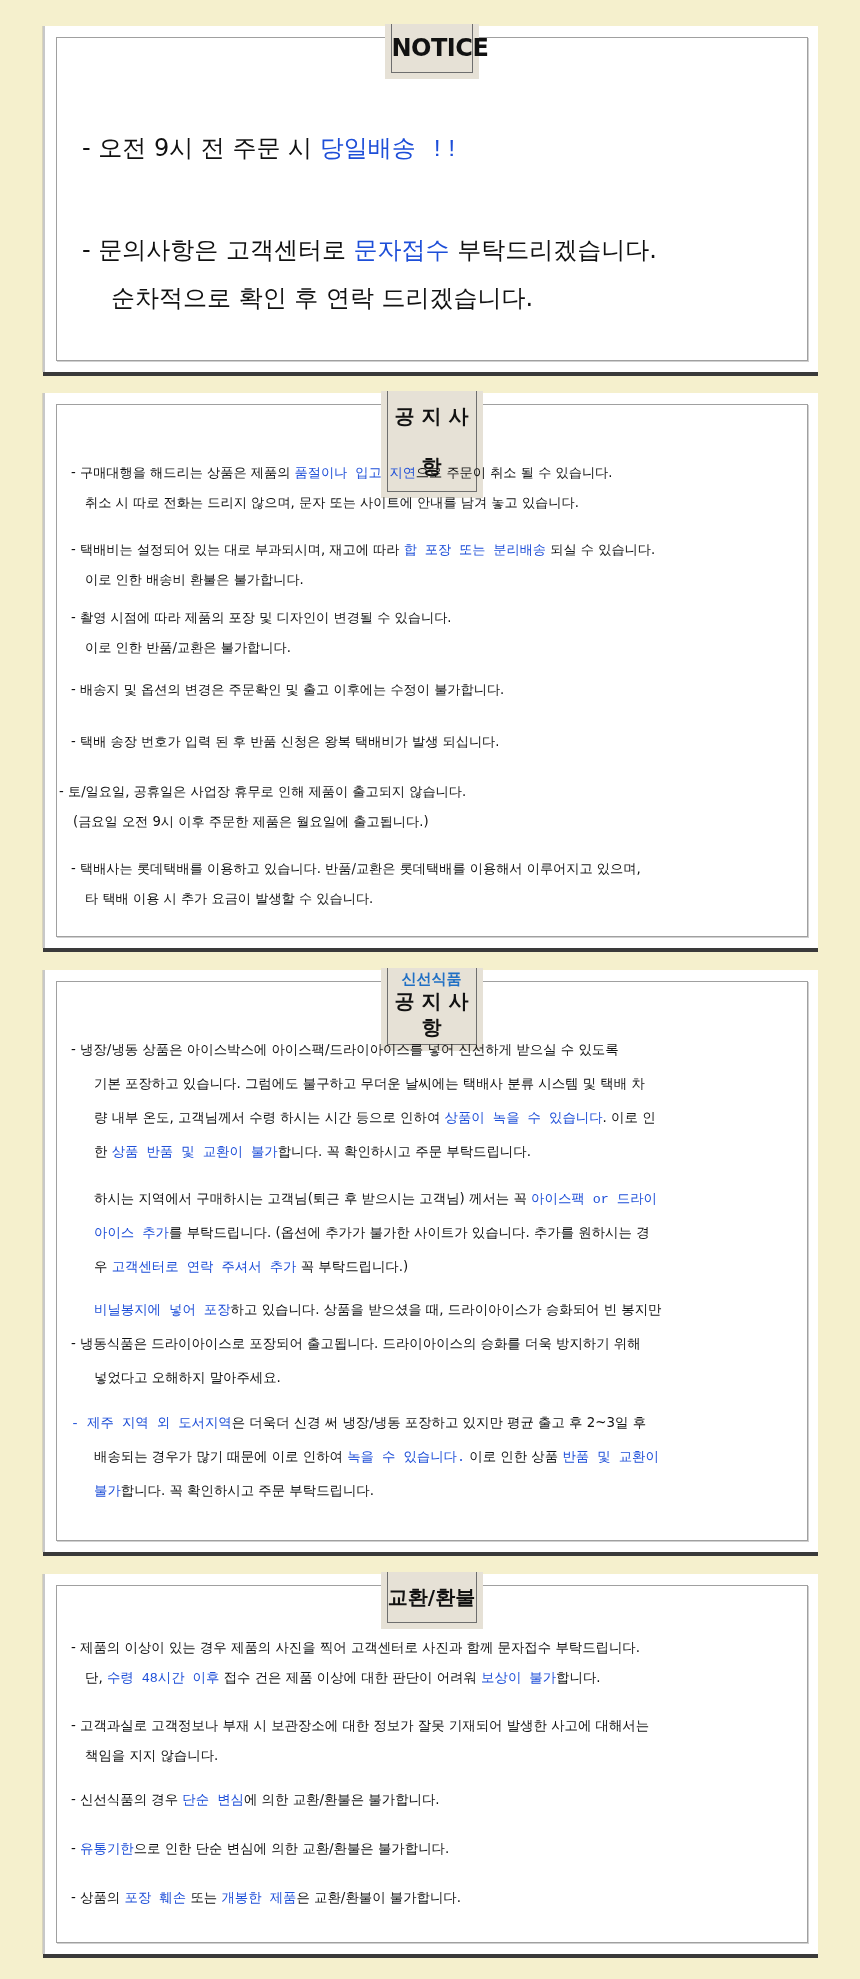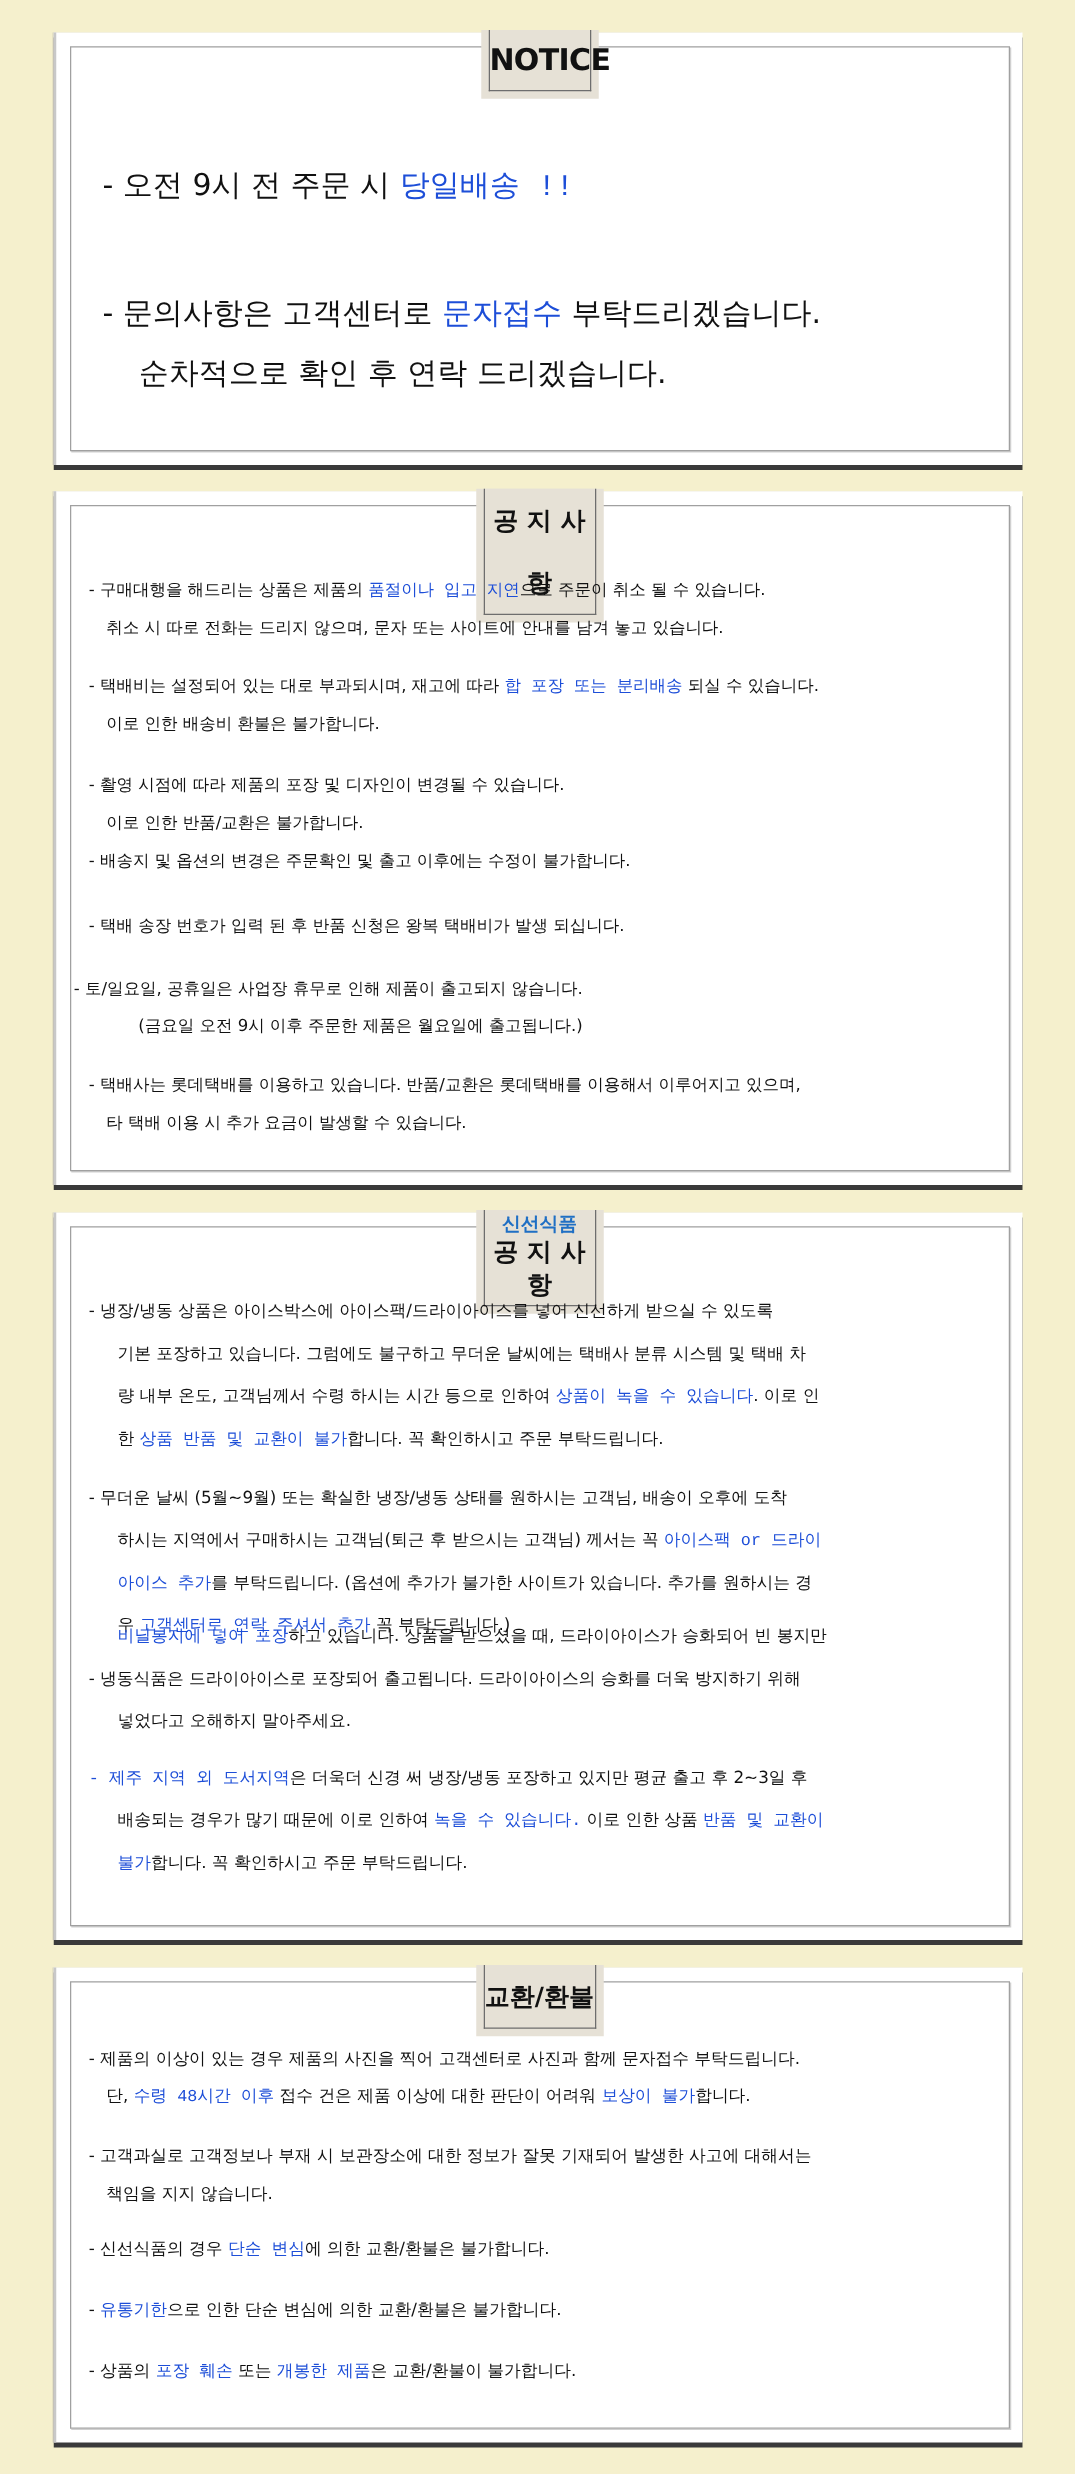--- a/index.html
+++ b/index.html
@@ -71,33 +71,33 @@
   </div>
   <div id="general-list">
       <div class="item" style="left: 26px; top: 65px; font-size: 13.2px;">
         <div style="height: 30px; line-height: 30px; white-space: nowrap;"><span>- 구매대행을 해드리는 상품은 제품의 </span><span class="red">품절이나 입고 지연</span><span>으로 주문이 취소 될 수 있습니다.</span></div>
         <div style="height: 30px; line-height: 30px; white-space: nowrap; padding-left: 14px;"><span>취소 시 따로 전화는 드리지 않으며, 문자 또는 사이트에 안내를 남겨 놓고 있습니다.</span></div>
       </div>
       <div class="item" style="left: 26px; top: 142px; font-size: 13.2px;">
         <div style="height: 30px; line-height: 30px; white-space: nowrap;"><span>- 택배비는 설정되어 있는 대로 부과되시며, 재고에 따라 </span><span class="red">합 포장 또는 분리배송</span><span> 되실 수 있습니다.</span></div>
         <div style="height: 30px; line-height: 30px; white-space: nowrap; padding-left: 14px;"><span>이로 인한 배송비 환불은 불가합니다.</span></div>
       </div>
-      <div class="item" style="left: 26px; top: 221px; font-size: 13.2px;">
+      <div class="item" style="left: 26px; top: 210px; font-size: 13.2px;">
         <div style="height: 30px; line-height: 30px; white-space: nowrap;"><span>-  촬영 시점에 따라 제품의 포장 및 디자인이 변경될 수 있습니다.</span></div>
         <div style="height: 30px; line-height: 30px; white-space: nowrap; padding-left: 14px;"><span> 이로 인한 반품/교환은 불가합니다.</span></div>
       </div>
       <div class="item" style="left: 26px; top: 282px; font-size: 13.2px;">
         <div style="height: 30px; line-height: 30px; white-space: nowrap;"><span>- 배송지 및 옵션의 변경은 주문확인 및 출고 이후에는 수정이 불가합니다.</span></div>
       </div>
       <div class="item" style="left: 26px; top: 334px; font-size: 13.2px;">
         <div style="height: 30px; line-height: 30px; white-space: nowrap;"><span>- 택배 송장 번호가 입력 된 후 반품 신청은 왕복 택배비가 발생 되십니다.</span></div>
       </div>
       <div class="item" style="left: 14px; top: 384px; font-size: 13.2px;">
         <div style="height: 30px; line-height: 30px; white-space: nowrap;"><span>- 토/일요일, 공휴일은 사업장 휴무로 인해 제품이 출고되지 않습니다.</span></div>
-        <div style="height: 30px; line-height: 30px; white-space: nowrap; padding-left: 14px; text-align: right;"><span>(금요일 오전 9시 이후 주문한 제품은 월요일에 출고됩니다.)</span></div>
+        <div style="height: 30px; line-height: 30px; white-space: nowrap; padding-left: 14px;"><span>(금요일 오전 9시 이후 주문한 제품은 월요일에 출고됩니다.)</span></div>
       </div>
       <div class="item" style="left: 26px; top: 461px; font-size: 13.2px;">
         <div style="height: 30px; line-height: 30px; white-space: nowrap;"><span>- 택배사는 롯데택배를 이용하고 있습니다. 반품/교환은 롯데택배를 이용해서 이루어지고 있으며,</span></div>
         <div style="height: 30px; line-height: 30px; white-space: nowrap; padding-left: 14px;"><span>타 택배 이용 시 추가 요금이 발생할 수 있습니다.</span></div>
       </div>
     </div>
 </section>
 
 <section class="card" style="top:970px;height:582px;">
   <div class="inner"></div>
@@ -108,21 +108,20 @@
     </div>
   </div>
   <div id="fresh-list">
       <div class="item" style="left: 26px; top: 63px; font-size: 13.4px;">
         <div style="height: 34px; line-height: 34px; white-space: nowrap;"><span>-  냉장/냉동 상품은 아이스박스에 아이스팩/드라이아이스를 넣어 신선하게 받으실 수 있도록</span></div>
         <div style="height: 34px; line-height: 34px; white-space: nowrap; padding-left: 23px;"><span>기본 포장하고 있습니다. 그럼에도 불구하고 무더운 날씨에는 택배사 분류 시스템 및 택배 차</span></div>
         <div style="height: 34px; line-height: 34px; white-space: nowrap; padding-left: 23px;"><span>량 내부 온도, 고객님께서 수령 하시는 시간 등으로 인하여 </span><span class="red">상품이 녹을 수 있습니다</span><span>. 이로 인</span></div>
         <div style="height: 34px; line-height: 34px; white-space: nowrap; padding-left: 23px;"><span>한 </span><span class="red">상품 반품 및 교환이 불가</span><span>합니다. 꼭 확인하시고 주문 부탁드립니다.</span></div>
       </div>
       <div class="item" style="left: 26px; top: 212px; font-size: 13.4px;">
-        <div style="height: 34px; line-height: 34px; white-space: nowrap;"><span>-  무더운 날씨 (5월~9월) 또는 확실한 냉장/냉동 상태를 원하시는 고객님, 배송이 오후에 도착</span></div>
         <div style="height: 34px; line-height: 34px; white-space: nowrap; padding-left: 23px;"><span>하시는 지역에서 구매하시는 고객님(퇴근 후 받으시는 고객님) 께서는 꼭 </span><span class="red">아이스팩 or 드라이</span></div>
         <div style="height: 34px; line-height: 34px; white-space: nowrap; padding-left: 23px;"><span class="red">아이스 추가</span><span>를 부탁드립니다. (옵션에 추가가 불가한 사이트가 있습니다. 추가를 원하시는 경</span></div>
         <div style="height: 34px; line-height: 34px; white-space: nowrap; padding-left: 23px;"><span>우 </span><span class="red">고객센터로 연락 주셔서 추가</span><span> 꼭 부탁드립니다.)</span></div>
       </div>
       <div class="item" style="left: 26px; top: 323px; font-size: 13.4px;">
         <div style="height: 34px; line-height: 34px; white-space: nowrap; padding-left: 23px;"><span class="red">비닐봉지에 넣어 포장</span><span>하고 있습니다. 상품을 받으셨을 때, 드라이아이스가 승화되어 빈 봉지만</span></div>
         <div style="height: 34px; line-height: 34px; white-space: nowrap;"><span>-  냉동식품은 드라이아이스로 포장되어 출고됩니다. 드라이아이스의 승화를 더욱 방지하기 위해</span></div>
         <div style="height: 34px; line-height: 34px; white-space: nowrap; padding-left: 23px;"><span>넣었다고 오해하지 말아주세요.</span></div>
       </div>
       <div class="item" style="left: 26px; top: 436px; font-size: 13.4px;">

